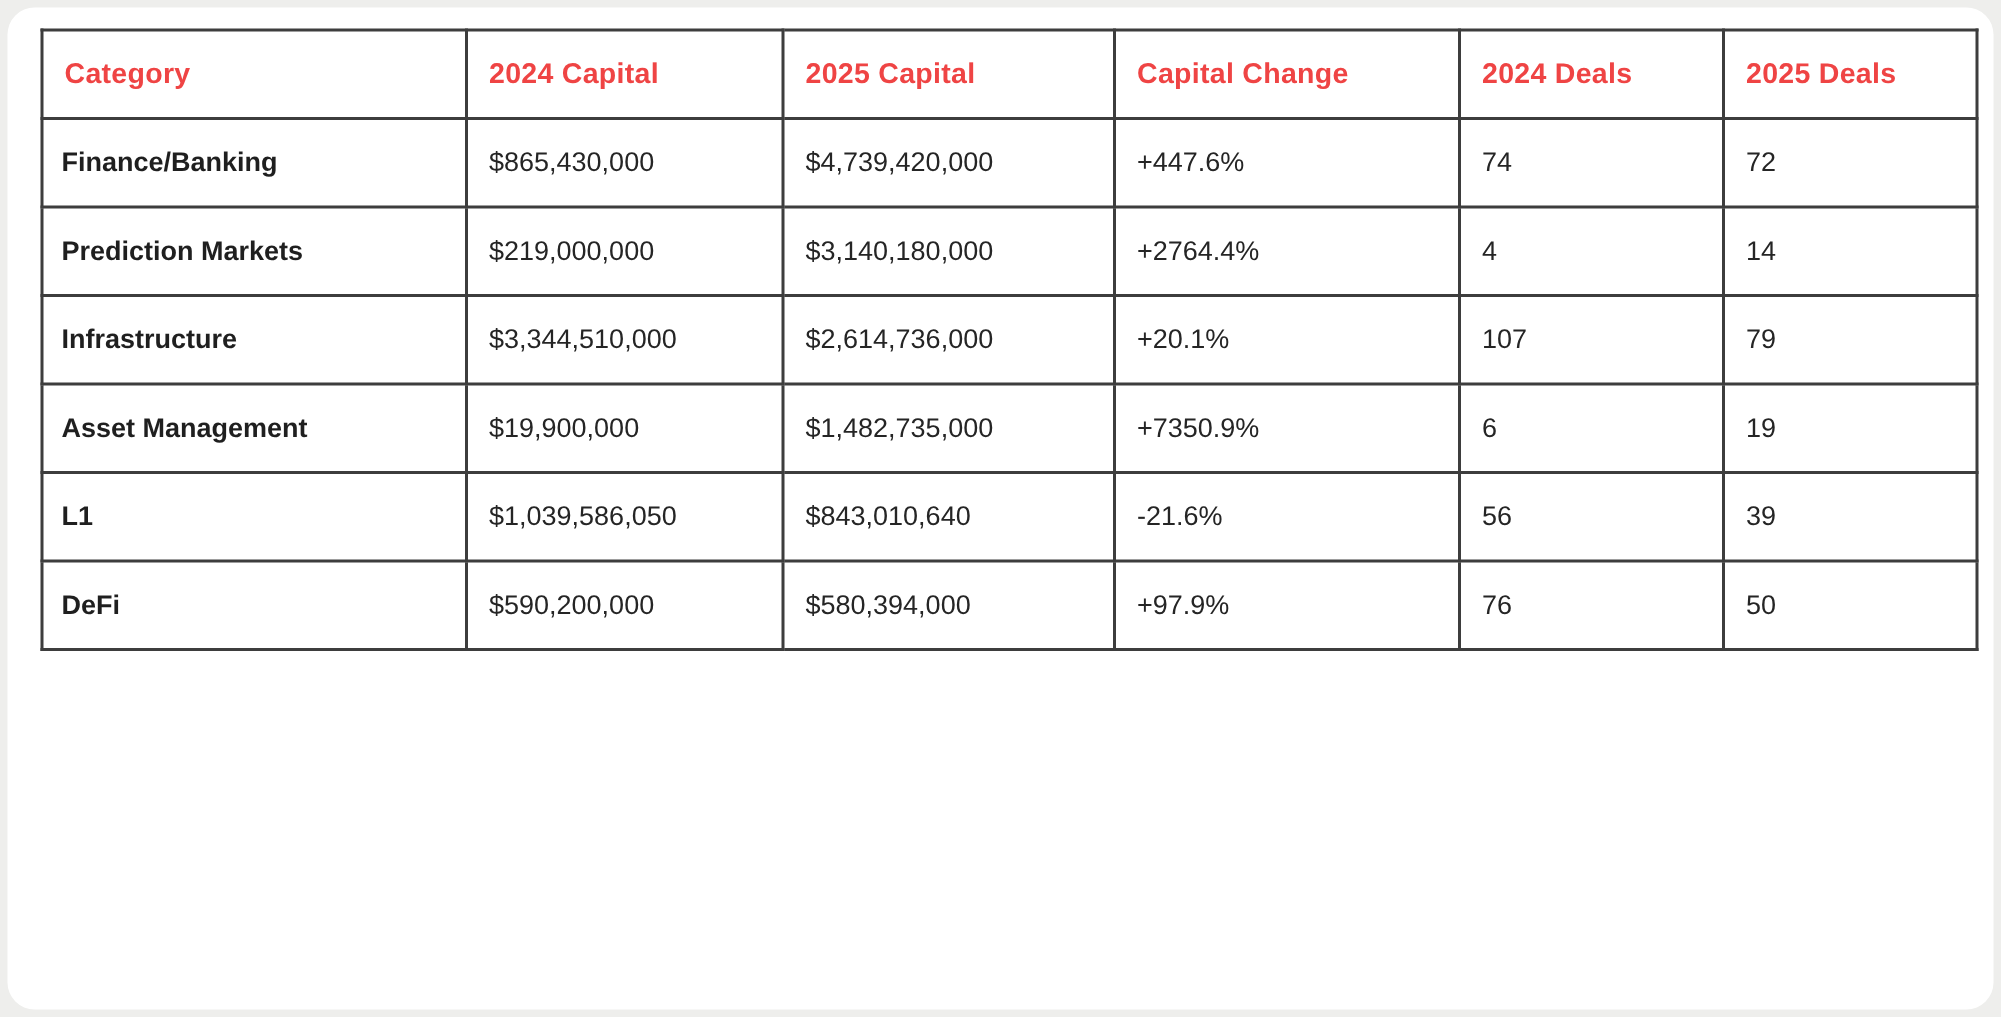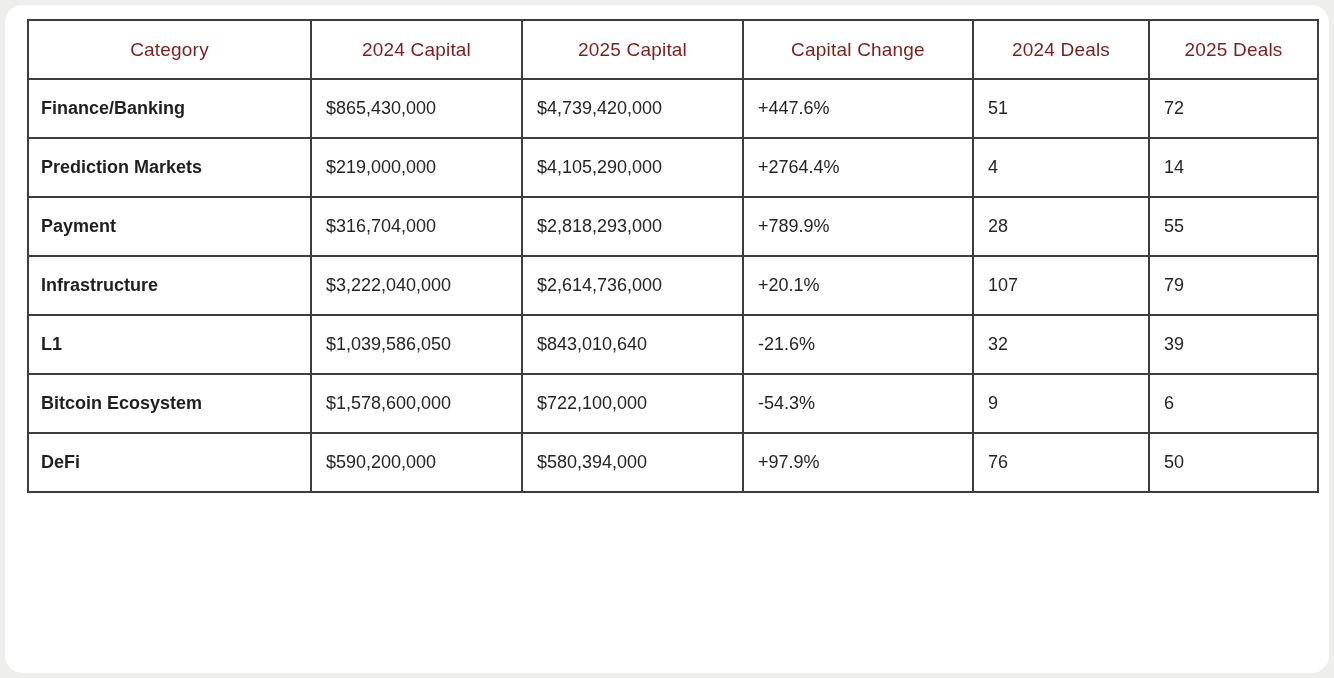--- a/index.html
+++ b/index.html
@@ -38,24 +38,24 @@
     box-sizing: border-box;
     color: #252525;
     font-size: 18px;
     padding: 0 14px;
     text-align: left;
     vertical-align: middle;
     white-space: nowrap;
     overflow: hidden;
   }
   .data-table th {
-    text-align: center;
-    font-weight: 400;
+    text-align: left;
+    font-weight: 700;
     font-size: 19px;
-    color: #7f1d1d;
+    color: #ef4444;
     letter-spacing: 0.2px;
   }
   .data-table td.cat {
     font-weight: 700;
     color: #1f1f1f;
     padding-left: 12px;
   }
   
   col.c0 { width: 283px; }
   col.c1 { width: 211px; }
@@ -86,62 +86,54 @@
         <th>2024 Deals</th>
         <th>2025 Deals</th>
       </tr>
     </thead>
     <tbody>
       <tr>
         <td class="cat">Finance/Banking</td>
         <td>$865,430,000</td>
         <td>$4,739,420,000</td>
         <td>+447.6%</td>
-        <td>51</td>
+        <td>74</td>
         <td>72</td>
       </tr>
       <tr>
         <td class="cat">Prediction Markets</td>
         <td>$219,000,000</td>
-        <td>$4,105,290,000</td>
+        <td>$3,140,180,000</td>
         <td>+2764.4%</td>
         <td>4</td>
         <td>14</td>
       </tr>
       <tr>
-        <td class="cat">Payment</td>
-        <td>$316,704,000</td>
-        <td>$2,818,293,000</td>
-        <td>+789.9%</td>
-        <td>28</td>
-        <td>55</td>
-      </tr>
-      <tr>
         <td class="cat">Infrastructure</td>
-        <td>$3,222,040,000</td>
+        <td>$3,344,510,000</td>
         <td>$2,614,736,000</td>
         <td>+20.1%</td>
         <td>107</td>
         <td>79</td>
       </tr>
       <tr>
+        <td class="cat">Asset Management</td>
+        <td>$19,900,000</td>
+        <td>$1,482,735,000</td>
+        <td>+7350.9%</td>
+        <td>6</td>
+        <td>19</td>
+      </tr>
+      <tr>
         <td class="cat">L1</td>
         <td>$1,039,586,050</td>
         <td>$843,010,640</td>
         <td>-21.6%</td>
-        <td>32</td>
+        <td>56</td>
         <td>39</td>
-      </tr>
-      <tr>
-        <td class="cat">Bitcoin Ecosystem</td>
-        <td>$1,578,600,000</td>
-        <td>$722,100,000</td>
-        <td>-54.3%</td>
-        <td>9</td>
-        <td>6</td>
       </tr>
       <tr>
         <td class="cat">DeFi</td>
         <td>$590,200,000</td>
         <td>$580,394,000</td>
         <td>+97.9%</td>
         <td>76</td>
         <td>50</td>
       </tr>
     </tbody>

